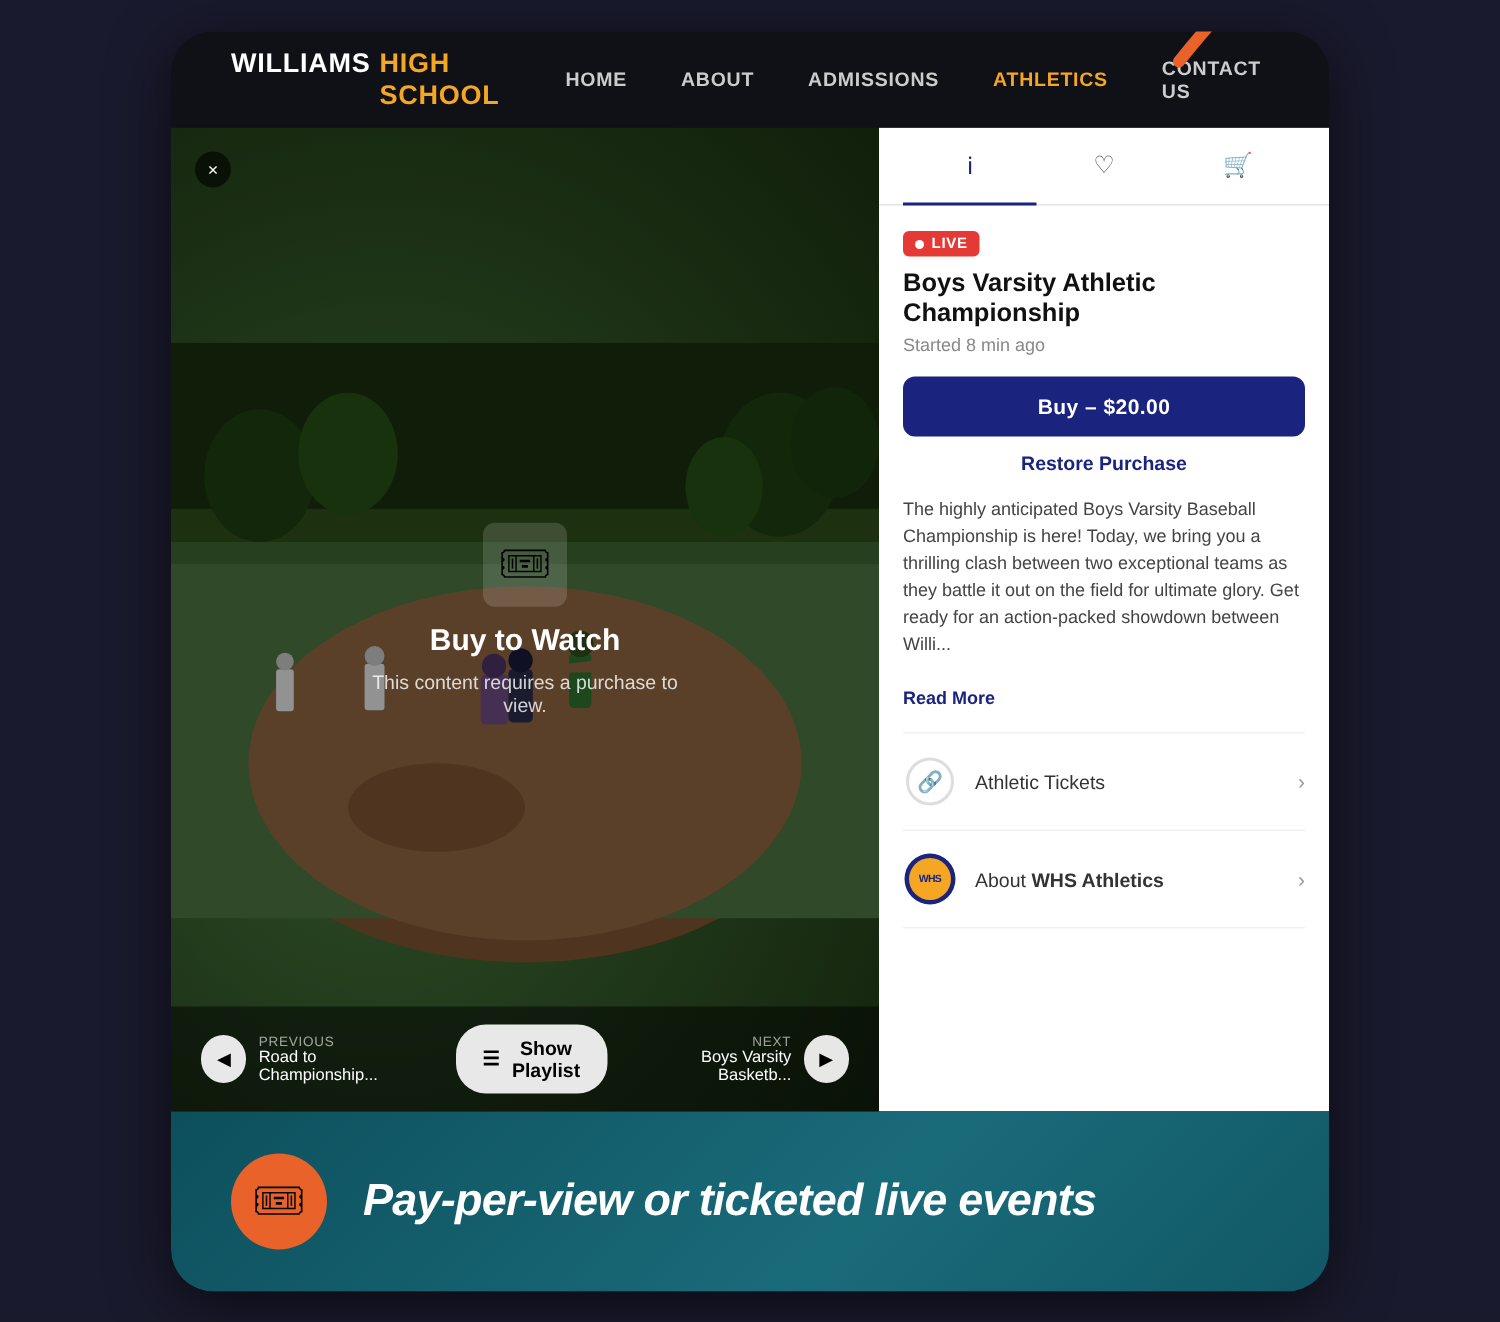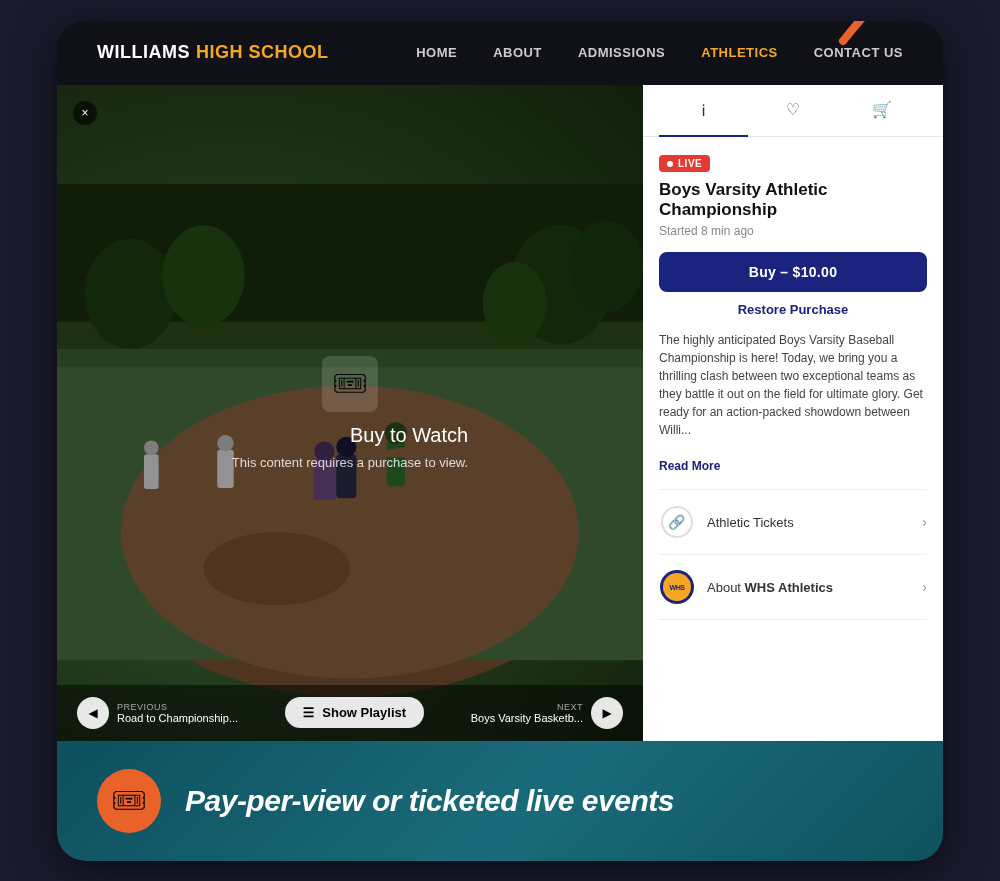--- a/index.html
+++ b/index.html
@@ -10,21 +10,21 @@
       font-family: -apple-system, BlinkMacSystemFont, 'Segoe UI', sans-serif;
       overflow: hidden;
       display: flex;
       flex-direction: column;
       align-items: center;
       justify-content: center;
     }
 
     
     .device-frame {
-      width: 886px;
+      width: 772px;
       height: 840px;
       background: #1c1c1e;
       border-radius: 28px;
       box-shadow: 0 8px 40px rgba(0,0,0,0.6);
       overflow: hidden;
       position: relative;
       display: flex;
       flex-direction: column;
     }
 
@@ -159,23 +159,22 @@
       display: flex;
       align-items: center;
       justify-content: center;
       margin: 0 auto 12px;
       font-size: 28px;
     }
 
     .buy-to-watch-title {
       color: #fff;
       font-size: 20px;
-      font-weight: 400;
+      font-weight: 700;
       margin-bottom: 8px;
-      text-align: right;
     }
 
     .buy-to-watch-subtitle {
       color: rgba(255,255,255,0.8);
       font-size: 13px;
     }
 
     
     .video-controls {
       position: absolute;
@@ -613,21 +612,21 @@
       <div class="panel-content">
         
         <div class="live-badge">
           <div class="live-dot"></div>
           <span>LIVE</span>
         </div>
 
         <div class="event-title">Boys Varsity Athletic Championship</div>
         <div class="event-time">Started 8 min ago</div>
 
-        <button class="buy-button">Buy – $10.00</button>
+        <button class="buy-button">Buy – $20.00</button>
         <div class="restore-link">Restore Purchase</div>
 
         <p class="description">The highly anticipated Boys Varsity Baseball Championship is here! Today, we bring you a thrilling clash between two exceptional teams as they battle it out on the field for ultimate glory. Get ready for an action-packed showdown between Willi...</p>
         <span class="read-more">Read More</span>
 
         
         <div class="info-items">
 
           <div class="info-item">
             <div class="info-item-icon">

